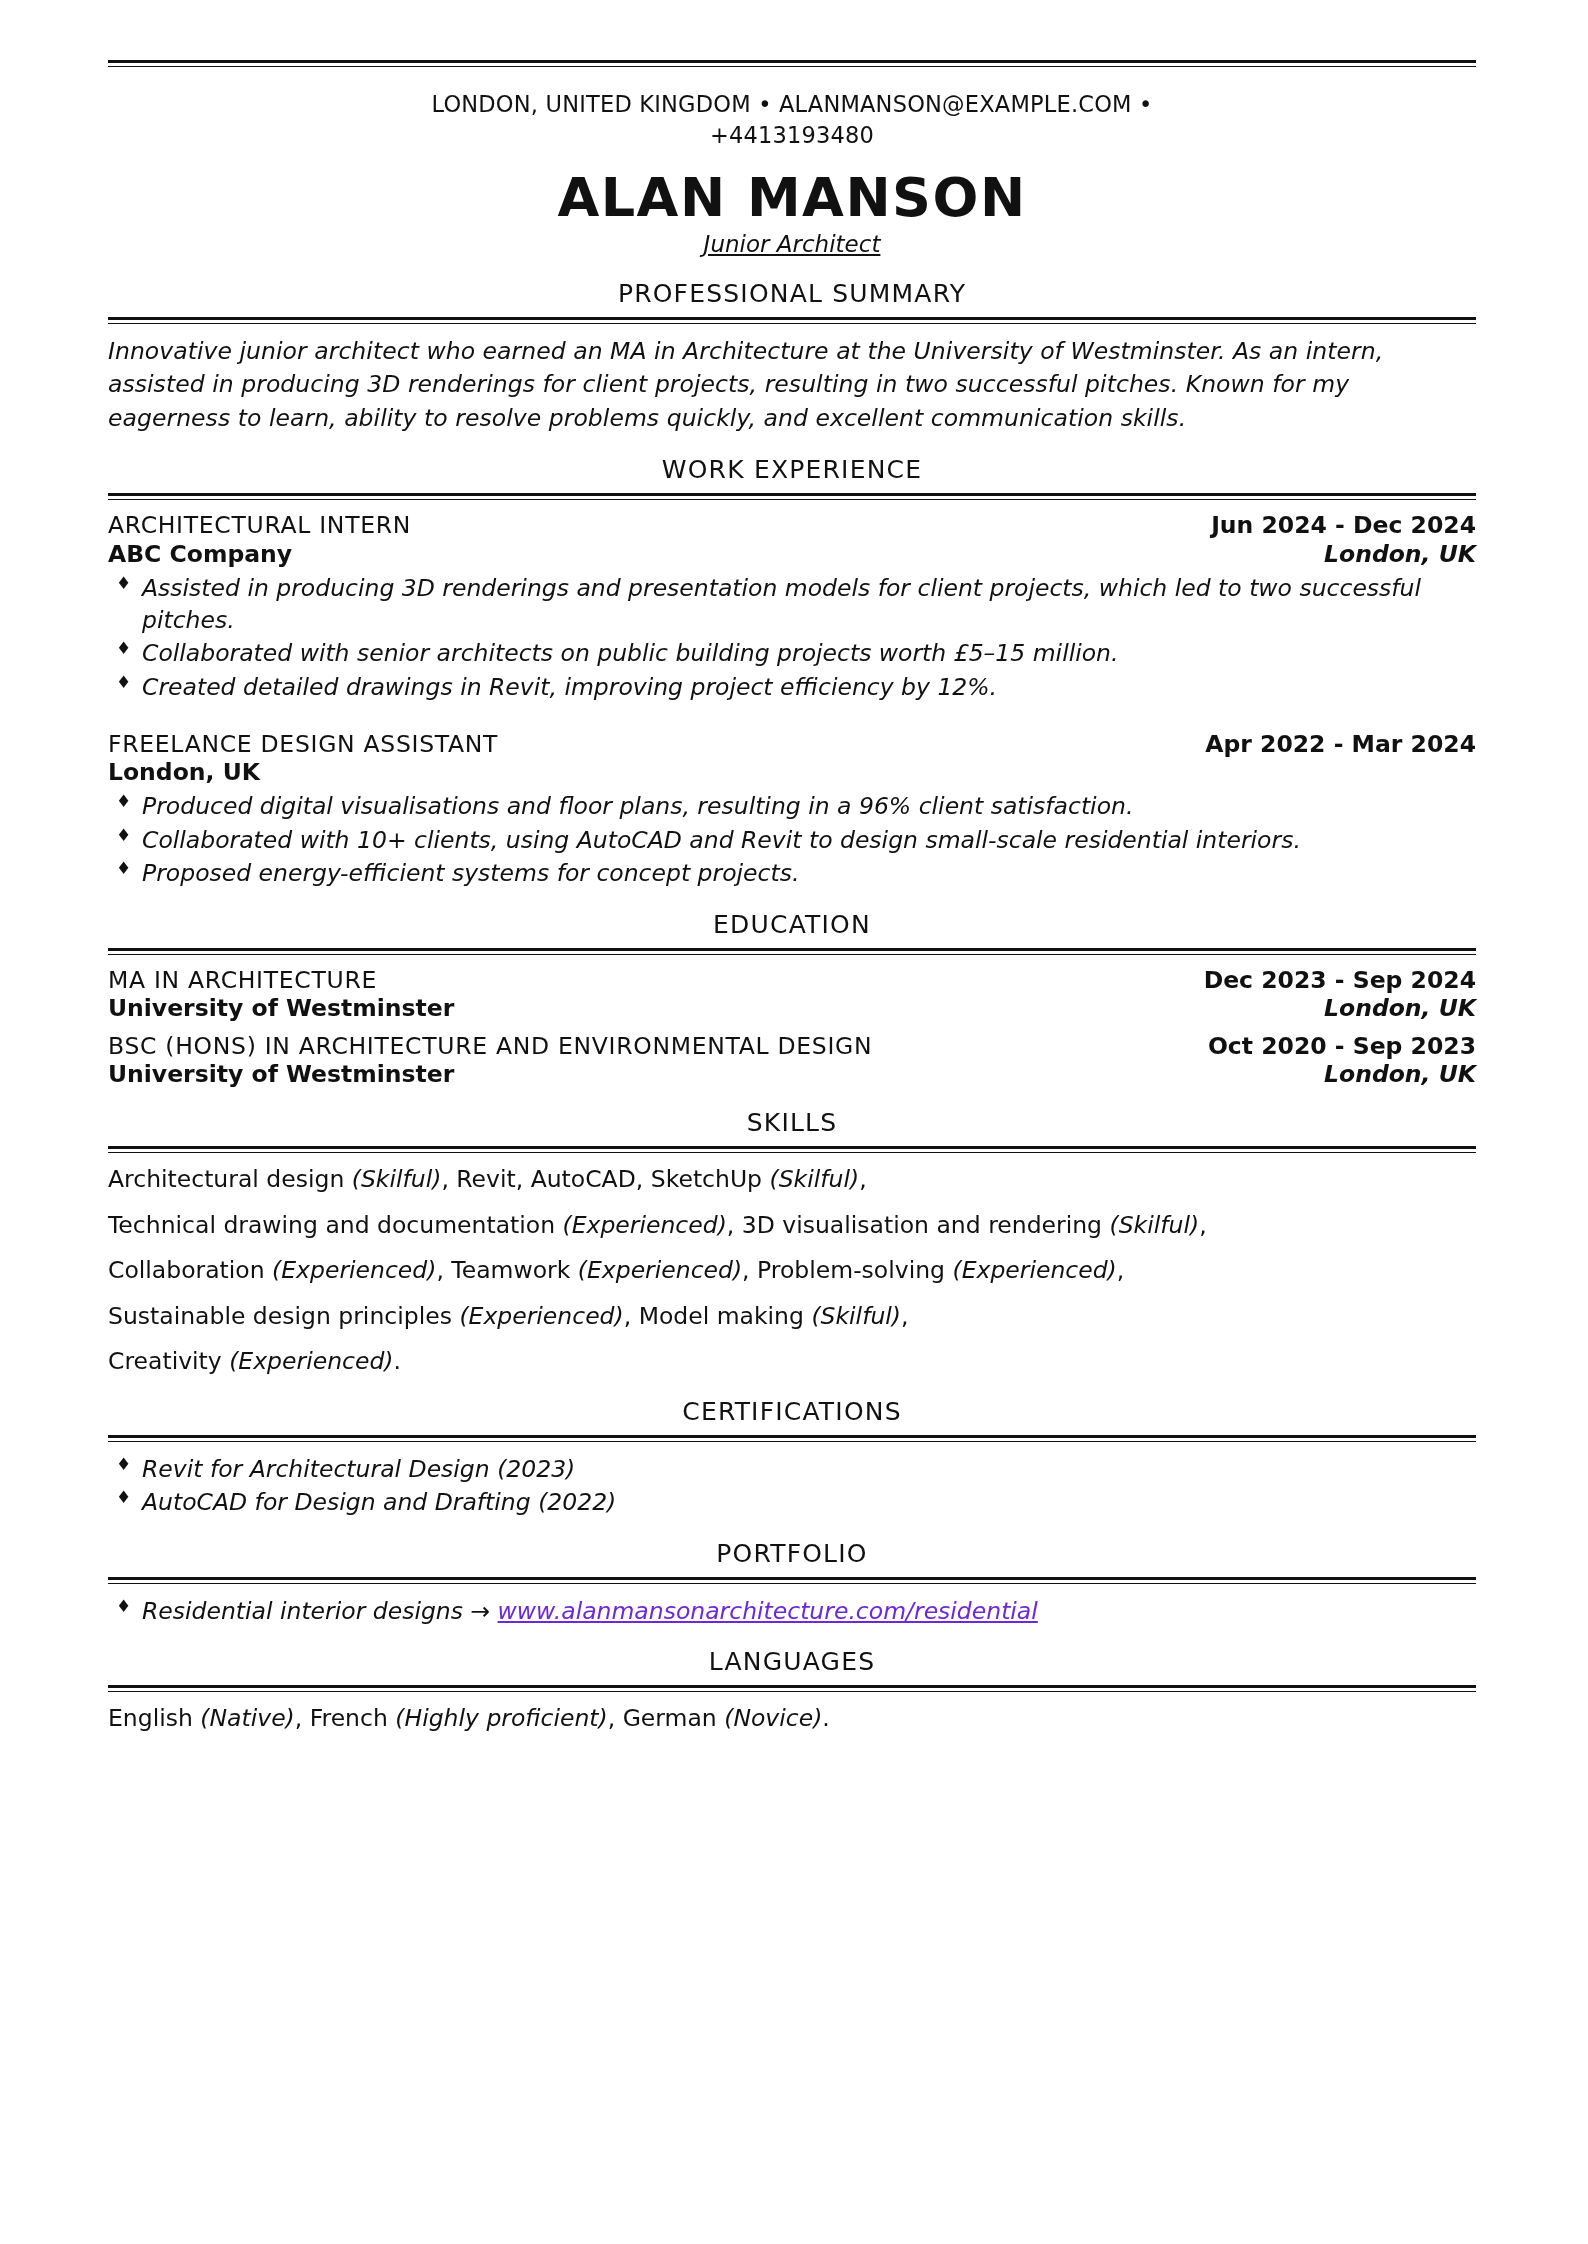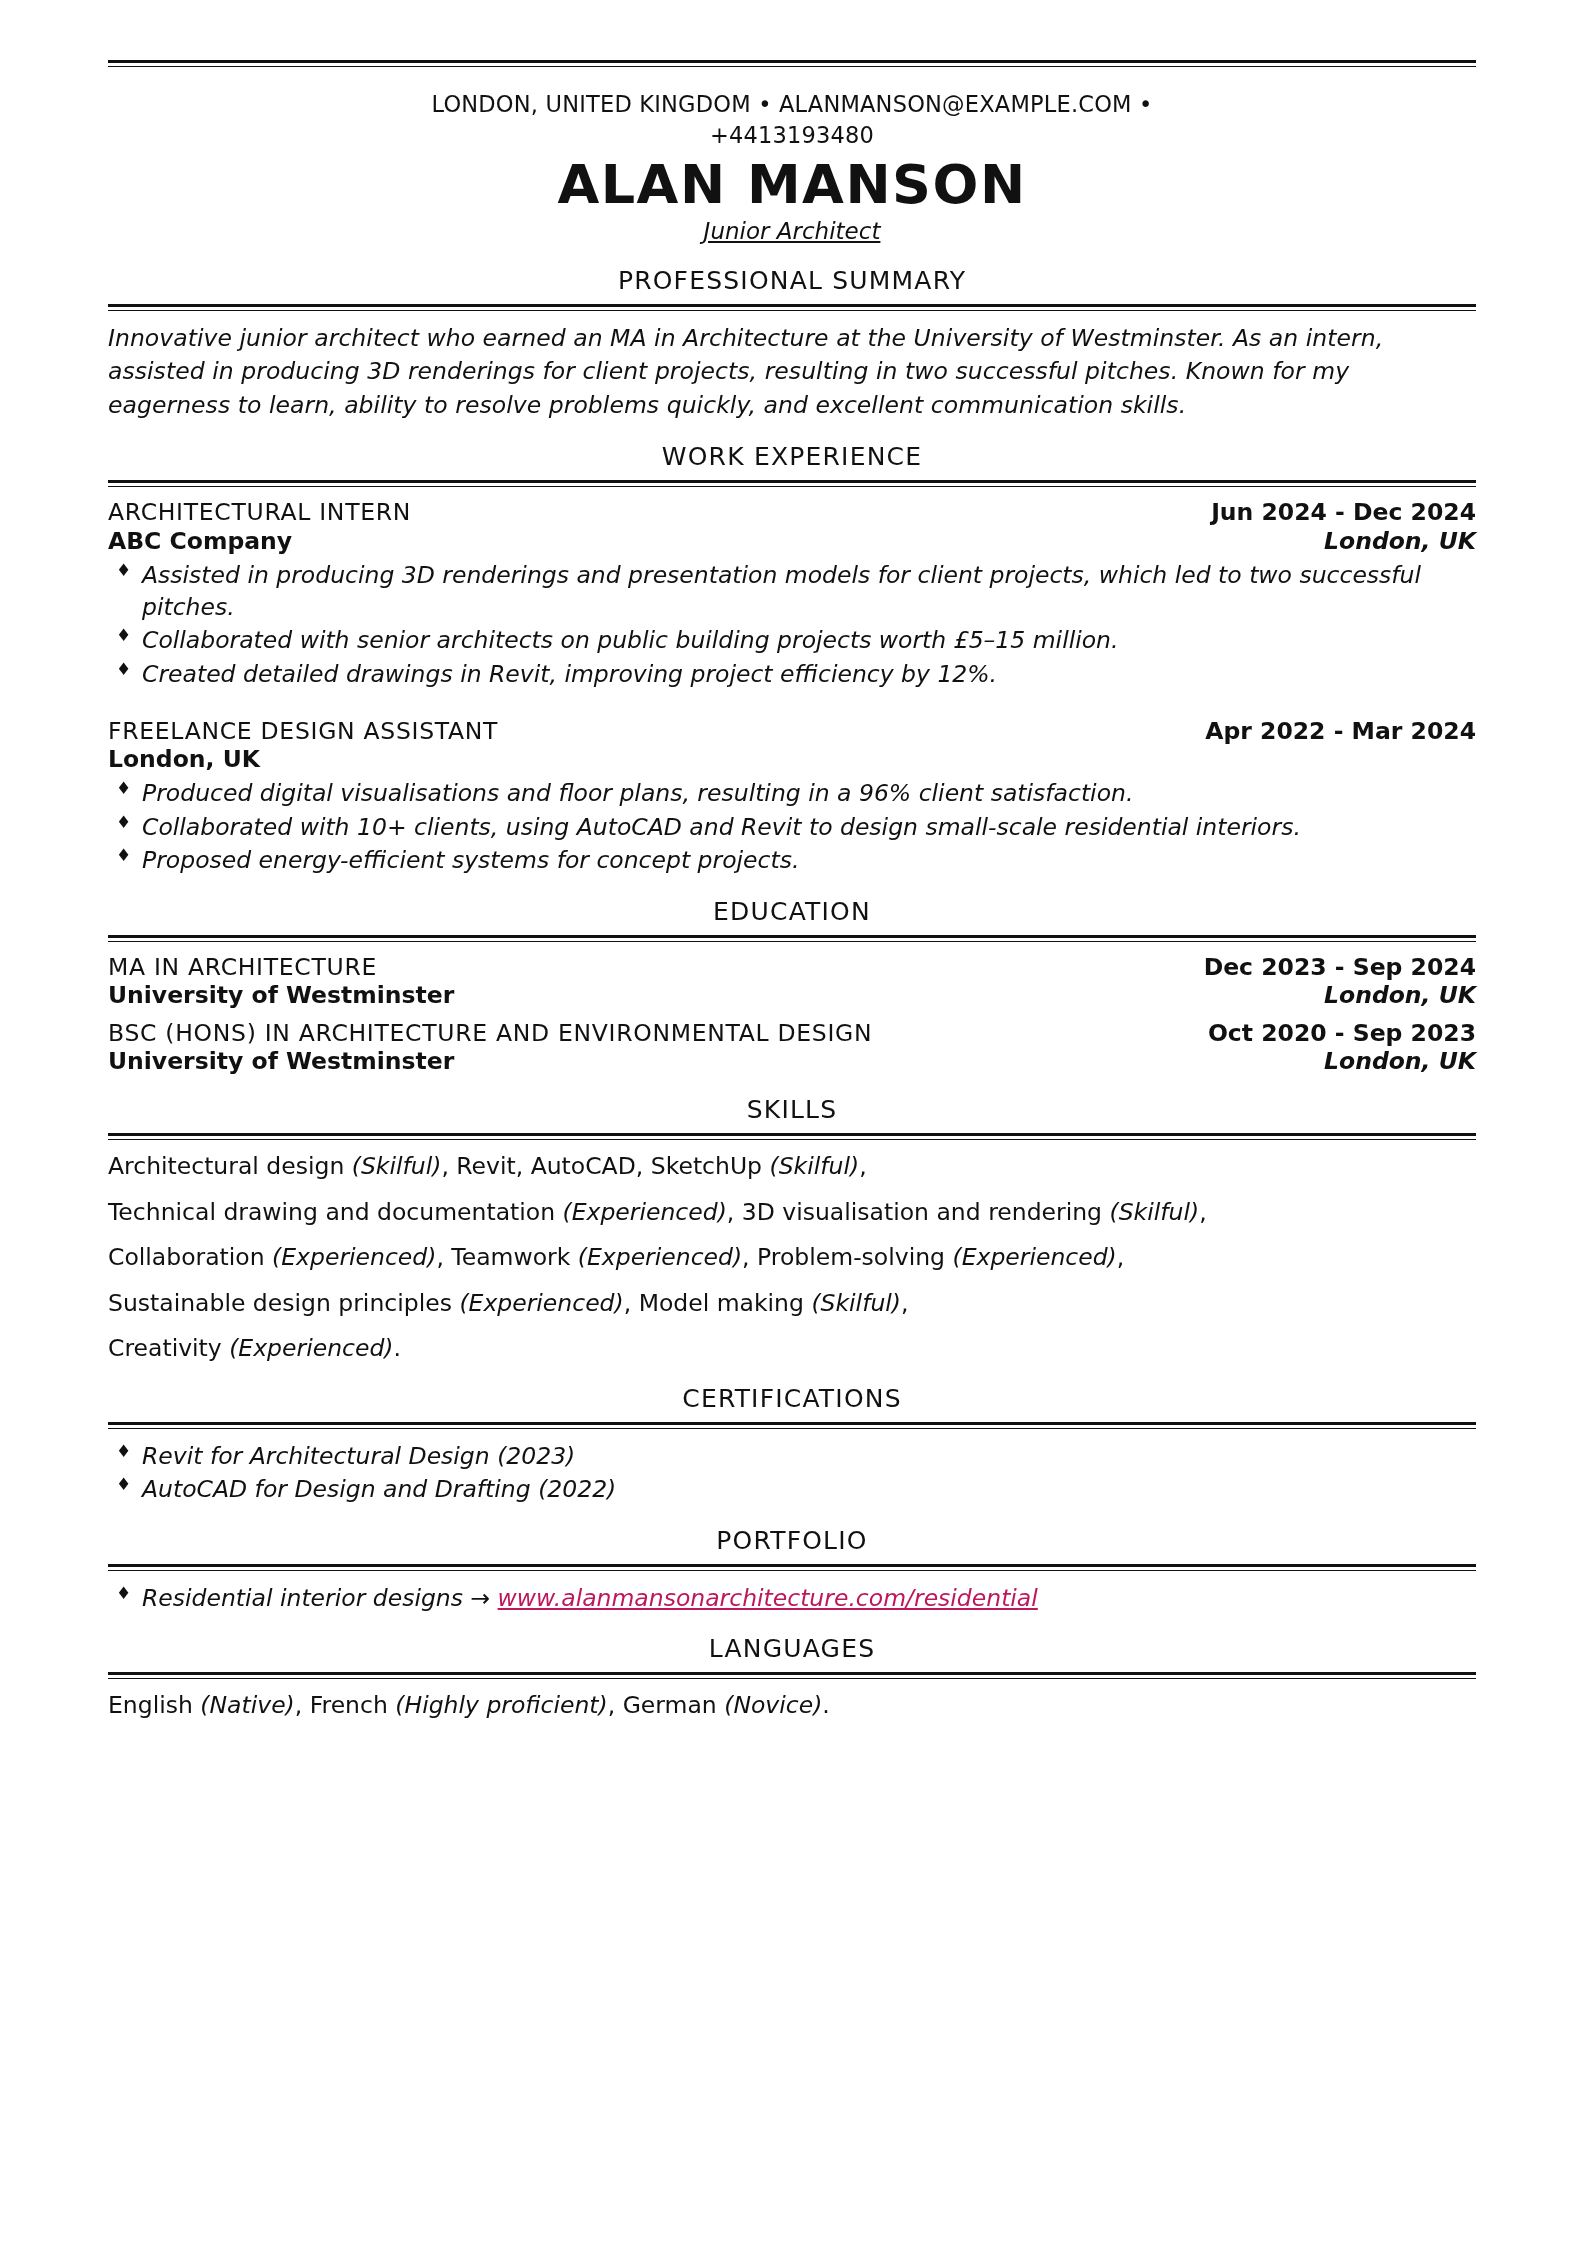--- a/index.html
+++ b/index.html
@@ -32,21 +32,21 @@
     font-size: 22.5px;
     letter-spacing: 0.2px;
     line-height: 1.38;
     color: #111;
   }
   .name {
     text-align: center;
     font-size: 54px;
     font-weight: bold;
     letter-spacing: 1.5px;
-    margin-top: 4px;
+    margin-top: 17px;
     line-height: 1.12;
   }
   .title {
     text-align: center;
     font-style: italic;
     font-size: 23px;
     margin-top: 2px;
     margin-bottom: 22px;
     text-decoration: underline;
   }
@@ -131,21 +131,21 @@
     font-size: 23.5px;
     line-height: 1.3;
   }
   .skills-lines em {
     font-style: italic;
   }
   .cert-list li, .port-list li {
     font-style: italic;
   }
   .port-list a {
-    color: #be185d;
+    color: #6d28d9;
     text-decoration: underline;
     font-style: italic;
   }
   .langs {
     font-size: 23.5px;
     line-height: 1.35;
   }
   .langs em { font-style: italic; }
   .block-gap { height: 20px; }
 </style>

